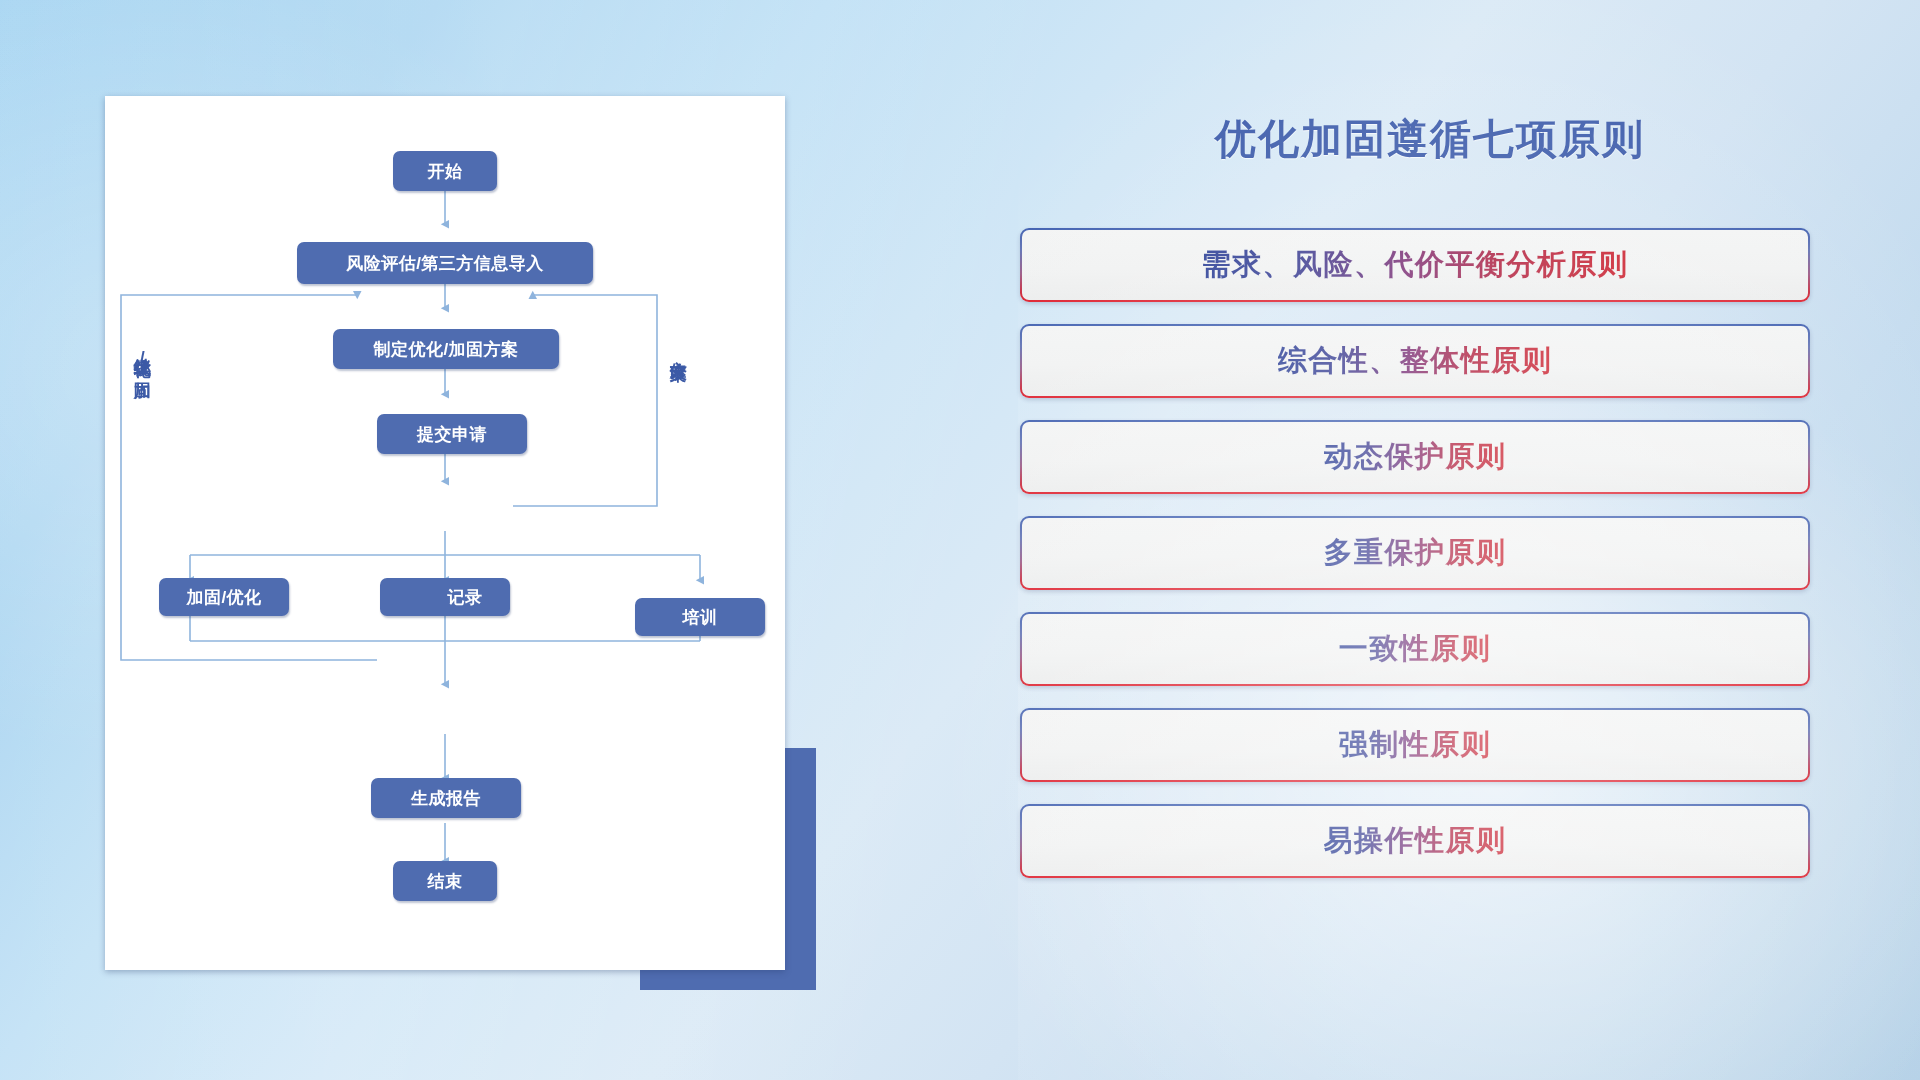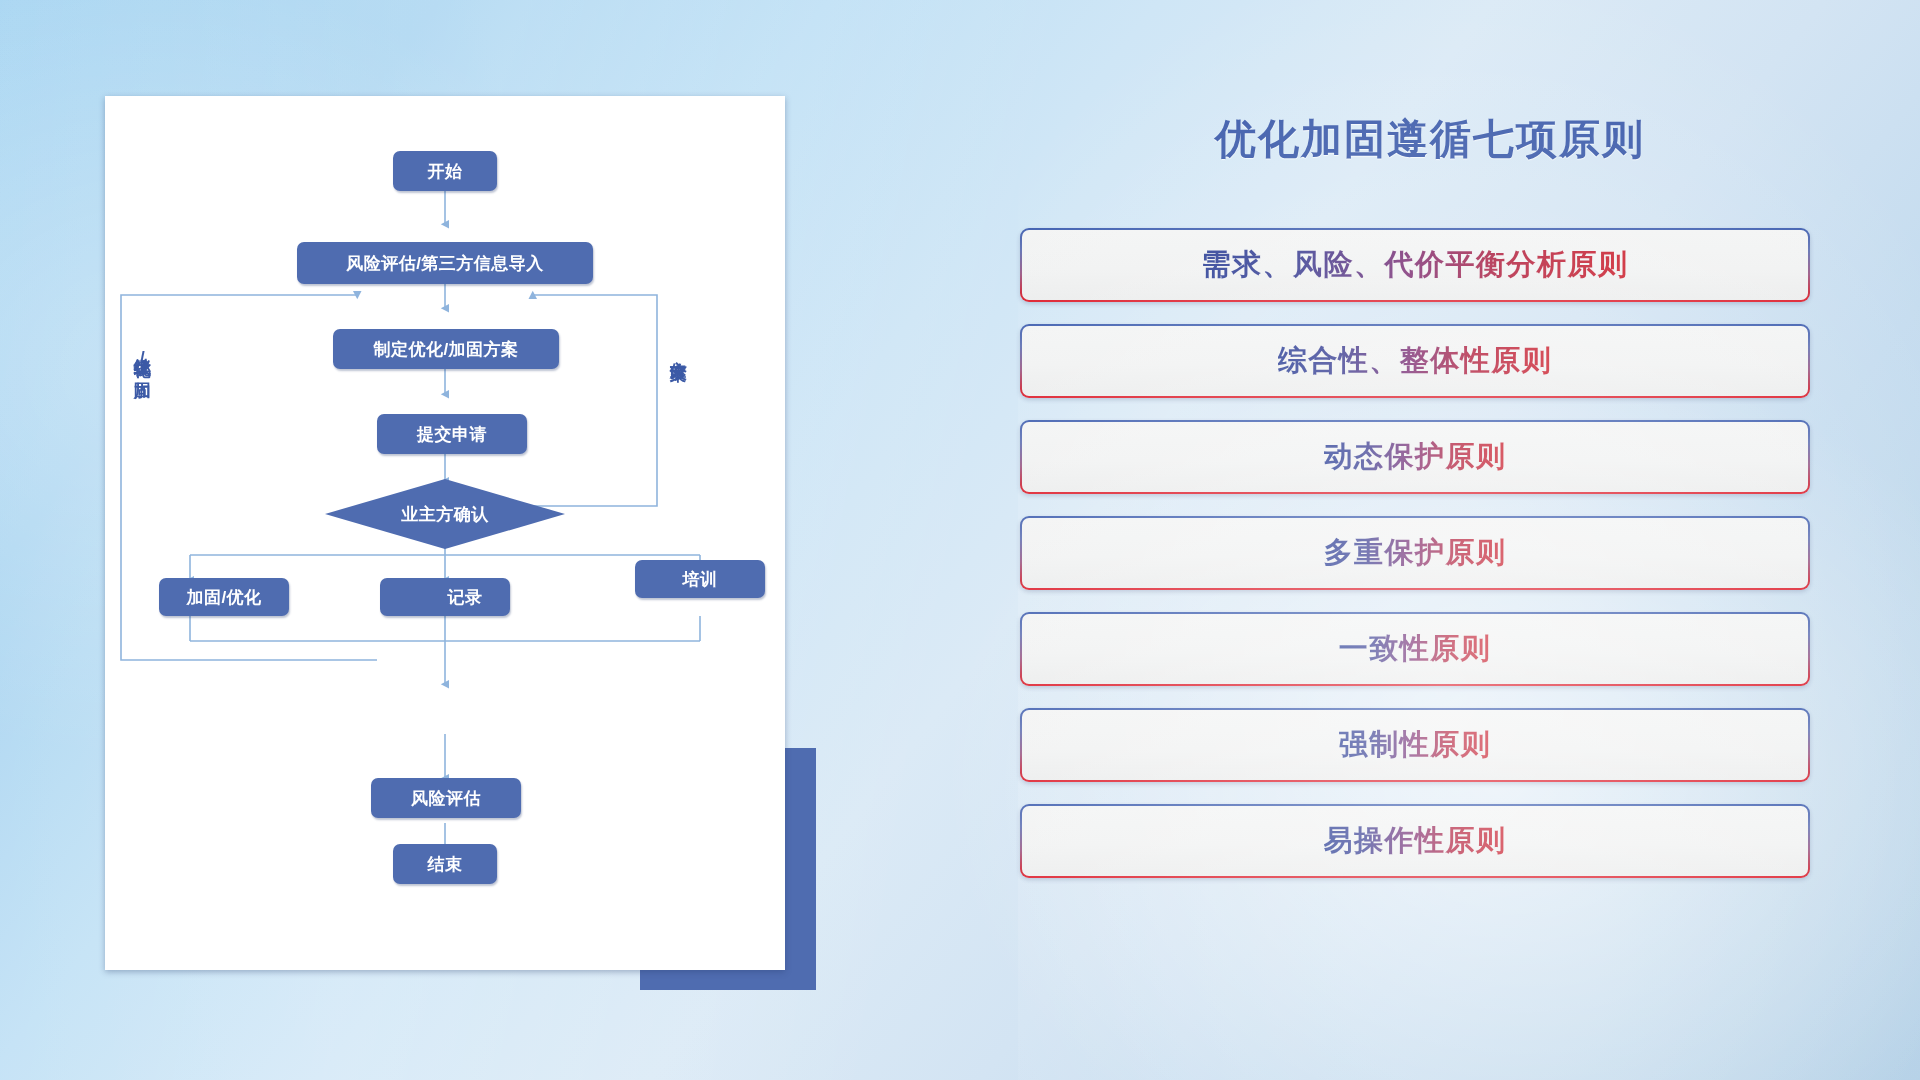--- a/index.html
+++ b/index.html
@@ -254,43 +254,39 @@
       </div>
 
       <div class="node" style="left:192px; top:146px; width:296px; height:42px;">
         <span>风险评估/第三方信息导入</span>
       </div>
 
       <div class="node" style="left:272px; top:318px; width:150px; height:40px;">
         <span>提交申请</span>
       </div>
 
-      <div class="diamond" style="left:220px; top:383px; width:240px; height:70px;">
-        <div class="dshape"></div>
-        <div class="dlabel">业主方确认</div>
-      </div>
 
       <div class="node" style="left:20px; top:482px; width:130px; height:38px;margin-left:34px;">
         <span>加固/优化</span>
       </div>
 
       <div class="node" style="left:275px; top:482px; width:130px; height:38px;padding-left:40px;">
         <span>记录</span>
       </div>
 
-      <div class="node" style="left:530px; top:464px; width:130px; height:38px;">
+      <div class="node" style="left:530px; top:502px; width:130px; height:38px;">
         <span>培训</span>
       </div>
 
 
       <div class="node" style="left:266px; top:682px; width:150px; height:40px;">
-        <span>风险评估</span>
-      </div>
-
-      <div class="node" style="left:288px; top:748px; width:104px; height:40px;">
+        <span>生成报告</span>
+      </div>
+
+      <div class="node" style="left:288px; top:765px; width:104px; height:40px;">
         <span>结束</span>
       </div>
 
       <div class="vlabel" style="left:28px; top:248px;">继续优化/加固</div>
 
       <div class="vlabel" style="left:564px; top:252px;">方案修改</div>
 
     </div>
   </div>
 

